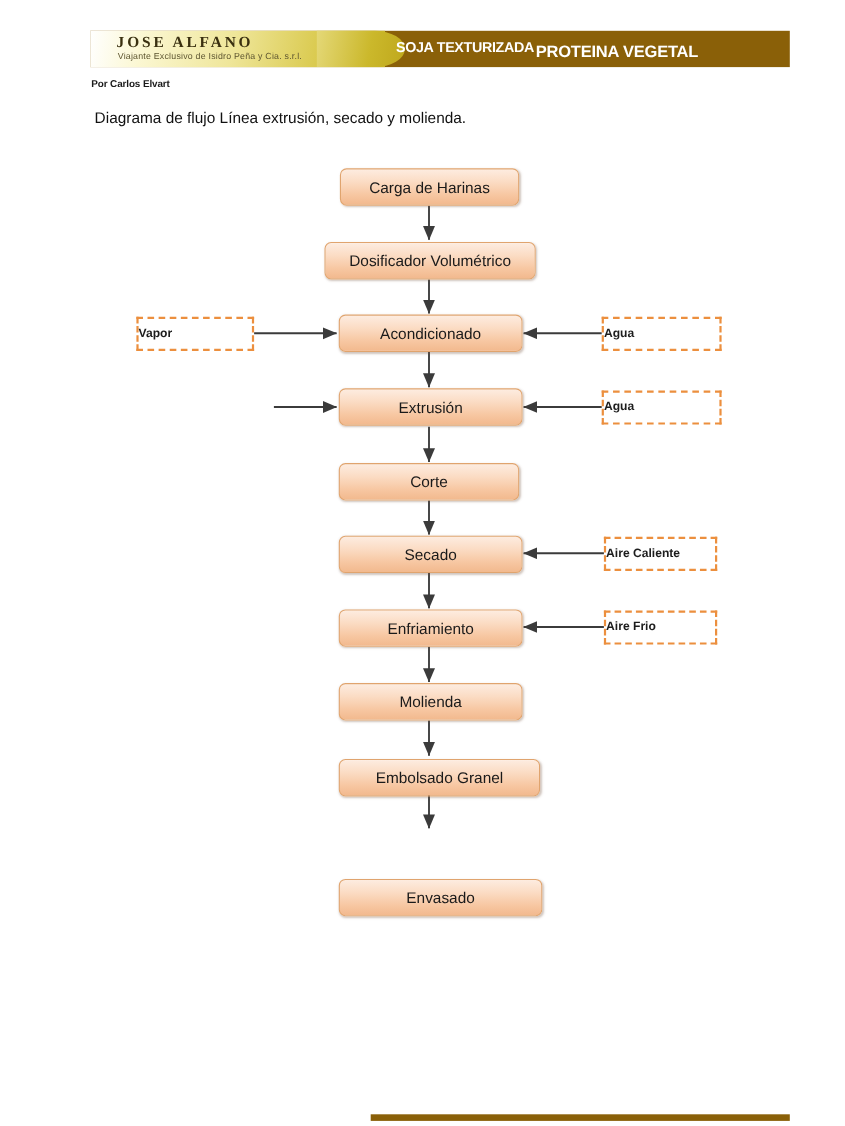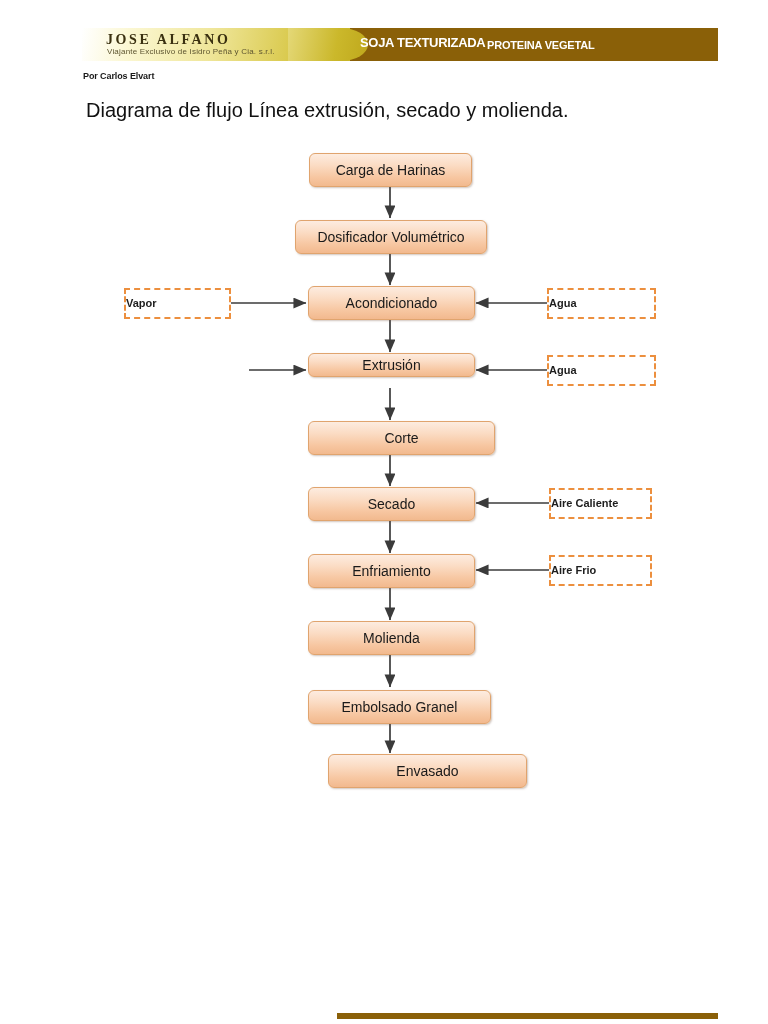--- a/index.html
+++ b/index.html
@@ -79,42 +79,42 @@
     font-size: 13px;
     font-weight: bold;
     color: #ffffff;
     letter-spacing: -0.3px;
     white-space: nowrap;
   }
   .prod-sub {
     position: absolute;
     left: 405px;
     top: 11px;
-    font-size: 11px;
+    font-size: 15px;
     font-weight: bold;
     color: #ffffff;
     letter-spacing: -0.2px;
     white-space: nowrap;
   }
 
   
   .byline {
     position: absolute;
     left: 83px;
     top: 71px;
     font-size: 9px;
     font-weight: bold;
     color: #1a1a1a;
     letter-spacing: -0.1px;
   }
   .doc-title {
     position: absolute;
     left: 86px;
     top: 99px;
-    font-size: 20px;
+    font-size: 14px;
     color: #111111;
     white-space: nowrap;
   }
 
   
   .diagram {
     position: absolute;
     left: 0;
     top: 0;
     width: 768px;
@@ -223,45 +223,45 @@
   </div>
 
   <div class="node" style="left:295px; top:220px; width:192px; height:34px;">
     <span>Dosificador Volumétrico</span>
   </div>
 
   <div class="node" style="left:308px; top:286px; width:167px; height:34px;">
     <span>Acondicionado</span>
   </div>
 
-  <div class="node" style="left:308px; top:353px; width:167px; height:24px;">
+  <div class="node" style="left:308px; top:353px; width:167px; height:34px;">
     <span>Extrusión</span>
   </div>
 
-  <div class="node" style="left:308px; top:421px; width:187px; height:34px;">
+  <div class="node" style="left:308px; top:421px; width:164px; height:34px;">
     <span>Corte</span>
   </div>
 
   <div class="node" style="left:308px; top:487px; width:167px; height:34px;">
     <span>Secado</span>
   </div>
 
   <div class="node" style="left:308px; top:554px; width:167px; height:34px;">
     <span>Enfriamiento</span>
   </div>
 
   <div class="node" style="left:308px; top:621px; width:167px; height:34px;">
     <span>Molienda</span>
   </div>
 
   <div class="node" style="left:308px; top:690px; width:183px; height:34px;text-align:center;">
     <span>Embolsado Granel</span>
   </div>
 
-  <div class="node" style="left:308px; top:754px; width:199px; height:34px;margin-left:20px;">
+  <div class="node" style="left:308px; top:799px; width:185px; height:34px;">
     <span>Envasado</span>
   </div>
 
   <div class="aux" style="left:124px; top:288px; width:107px; height:31px;">
     <span>Vapor</span>
   </div>
 
 
   <div class="aux" style="left:547px; top:288px; width:109px; height:31px;">
     <span>Agua</span>

